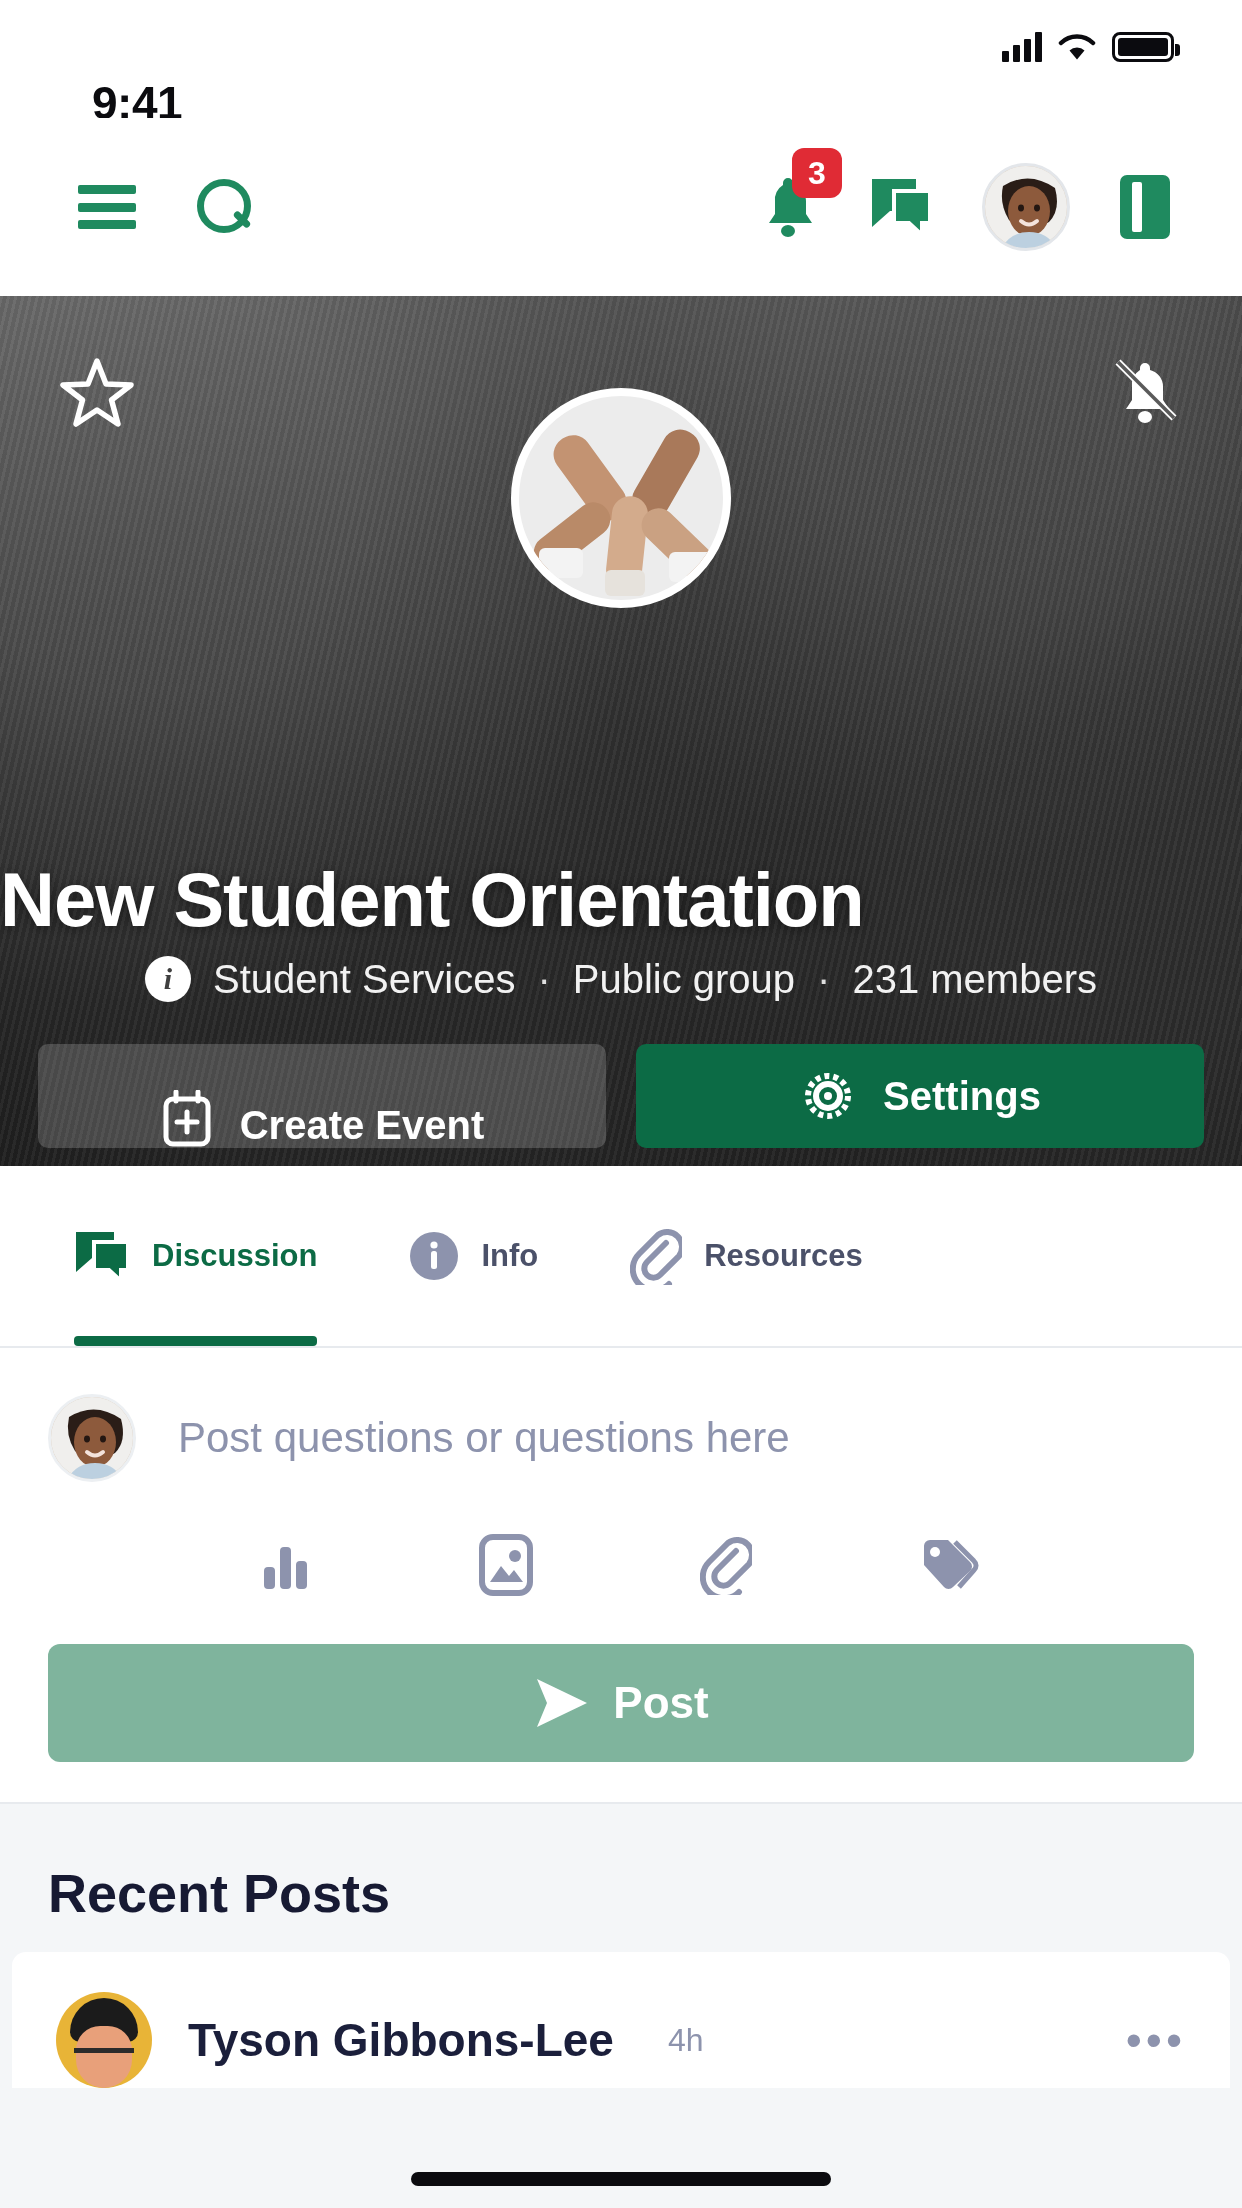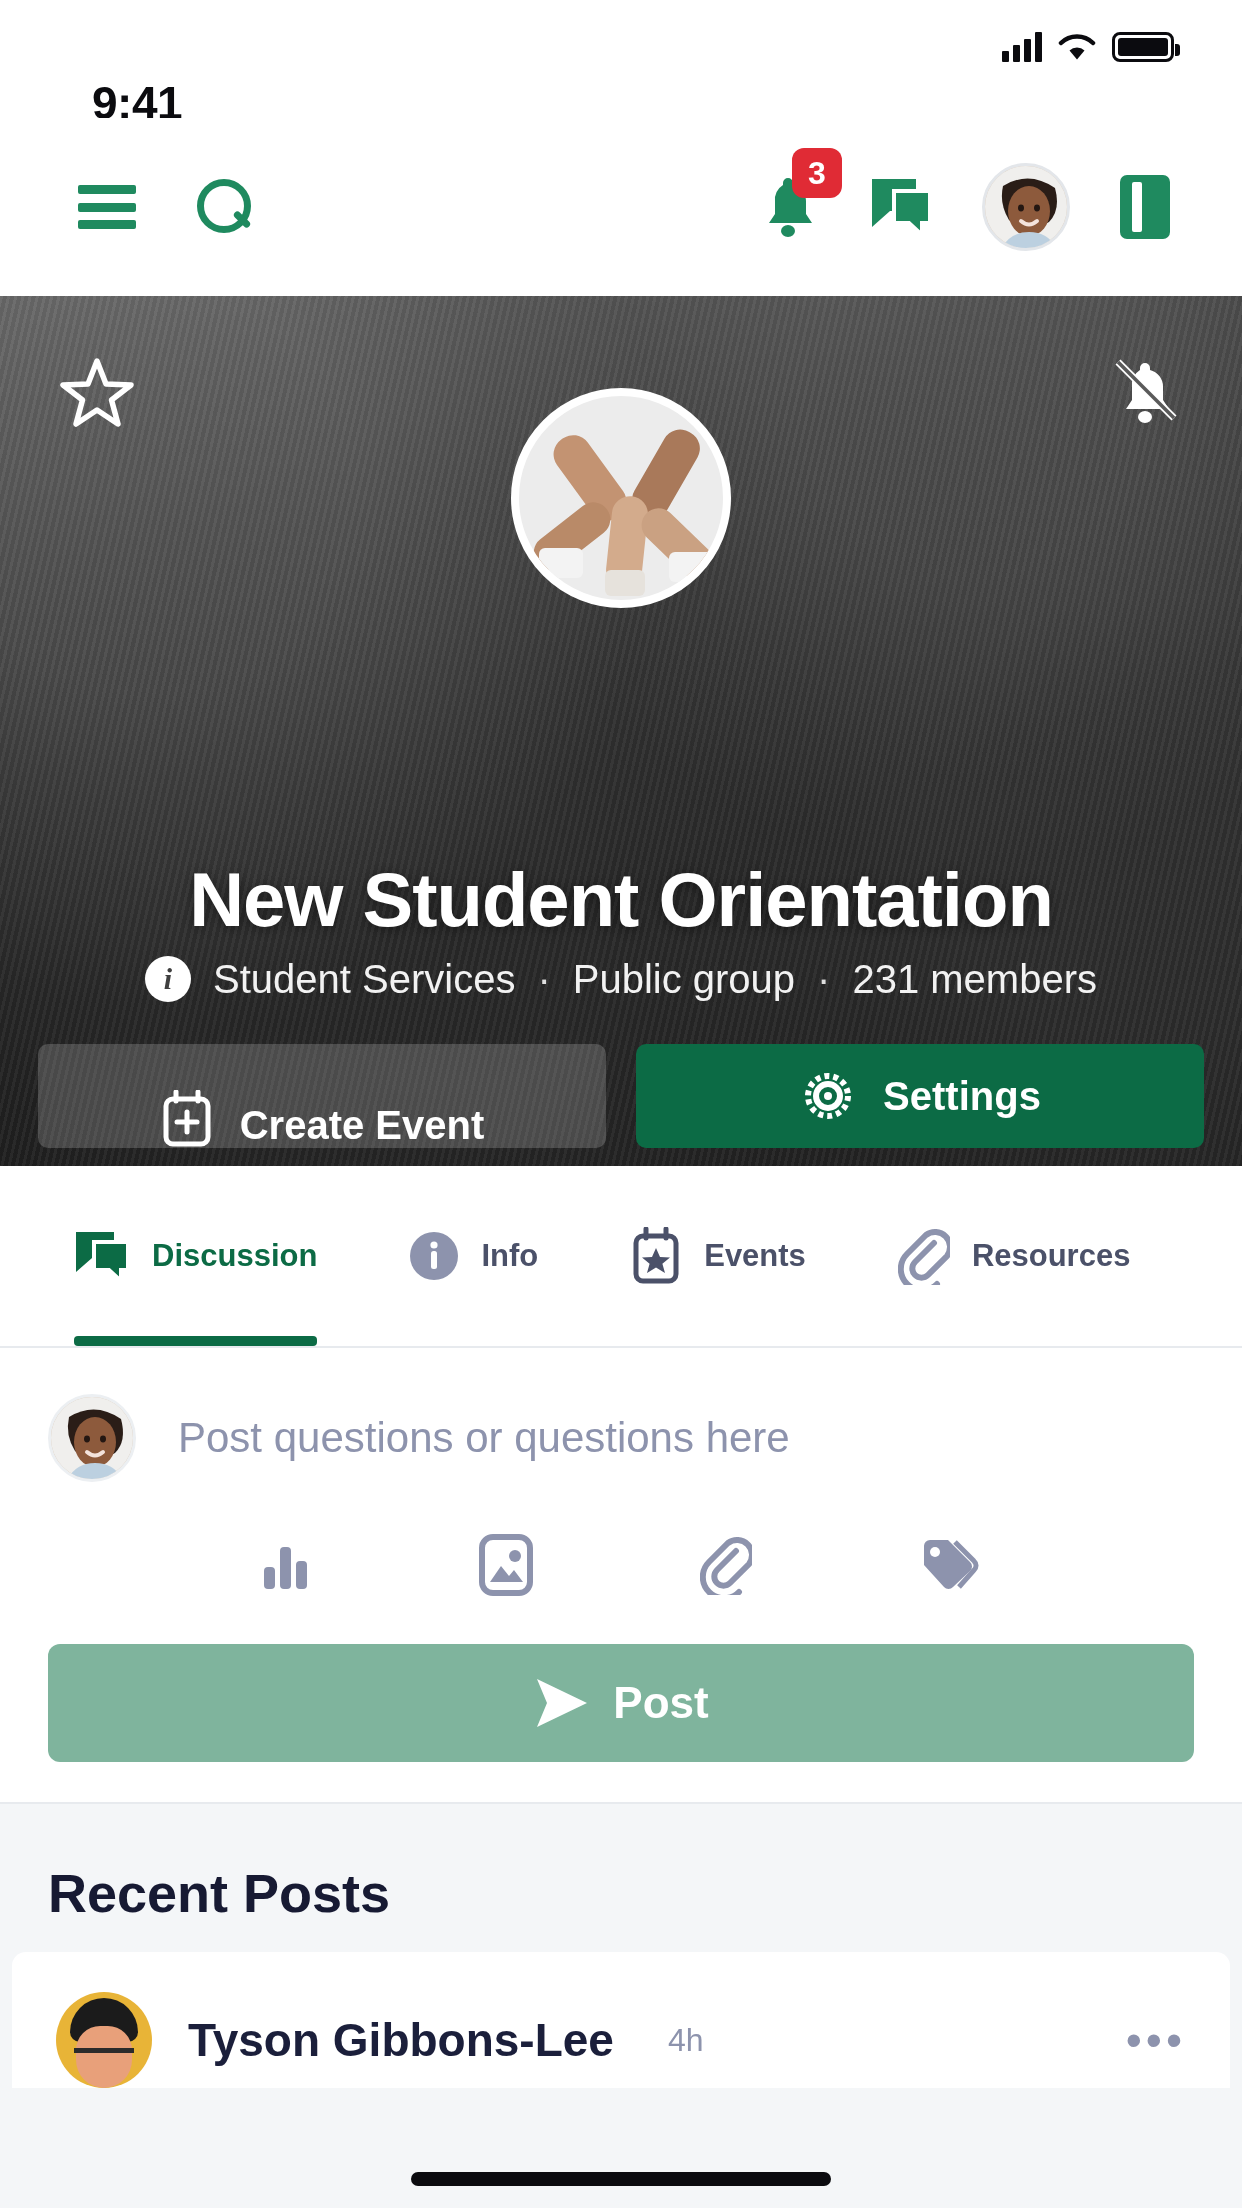--- a/index.html
+++ b/index.html
@@ -139,21 +139,20 @@
   .h3 { width: 36px; height: 92px; left: 90px;  top: 100px; transform: rotate(6deg);  background: #d3ab8c; }
   .h4 { width: 34px; height: 88px; left: 36px;  top: 96px;  transform: rotate(52deg); background: #b98a68; }
   .h5 { width: 34px; height: 88px; left: 142px; top: 104px; transform: rotate(-46deg);background: #caa182; }
   .cuff { position: absolute; background: #f3f3f3; border-radius: 6px; }
   .c1 { width: 44px; height: 30px; left: 20px;  top: 152px; }
   .c2 { width: 44px; height: 30px; left: 150px; top: 156px; }
   .c3 { width: 40px; height: 26px; left: 86px;  top: 174px; background: #e6e2dc; }
 
   .hero-title {
     position: absolute; left: 0; right: 0; top: 560px;
-    text-align: center;
     color: #fff; font-size: 76px; font-weight: 700; letter-spacing: -1px;
     text-shadow: 0 2px 12px rgba(0,0,0,.45);
   }
   .hero-meta {
     position: absolute; left: 0; right: 0; top: 660px;
     display: flex; align-items: center; justify-content: center; gap: 0;
     color: #f2f2f2; font-size: 40px;
   }
   .info-dot {
     width: 46px; height: 46px; border-radius: 50%; background: #fff;
@@ -379,29 +378,20 @@
       </svg>
       <span>Discussion</span>
     </div>
     <div class="tab">
       <svg width="50" height="50" viewBox="0 0 50 50">
         <circle cx="25" cy="25" r="24" fill="#8d93ad"></circle>
         <circle cx="25" cy="14" r="3.6" fill="#fff"></circle>
         <rect x="22" y="20" width="6" height="18" rx="2.5" fill="#fff"></rect>
       </svg>
       <span>Info</span>
-    </div>
-    <div class="tab">
-      <svg width="52" height="58" viewBox="0 0 52 58">
-        <rect x="6" y="9" width="40" height="45" rx="7" fill="none" stroke="#4b5169" stroke-width="5"></rect>
-        <line x1="16" y1="2" x2="16" y2="11" stroke="#4b5169" stroke-width="5" stroke-linecap="round"></line>
-        <line x1="36" y1="2" x2="36" y2="11" stroke="#4b5169" stroke-width="5" stroke-linecap="round"></line>
-        <path d="M26 21 l4 9 10 .5 -7.6 6.2 2.6 9.3 -9 -5.4 -9 5.4 2.6 -9.3 -7.6 -6.2 10 -.5z" fill="#4b5169"></path>
-      </svg>
-      <span>Events</span>
     </div>
     <div class="tab">
       <svg width="52" height="58" viewBox="0 0 52 58">
         <path d="M36 16 L17 35 a9 9 0 0 0 13 13 L49 29 a15 15 0 0 0 -21 -21 L9 27 a21 21 0 0 0 30 30" fill="none" stroke="#8d93ad" stroke-width="6" stroke-linecap="round"></path>
       </svg>
       <span>Resources</span>
     </div>
   </div>
 
   <div class="composer">

